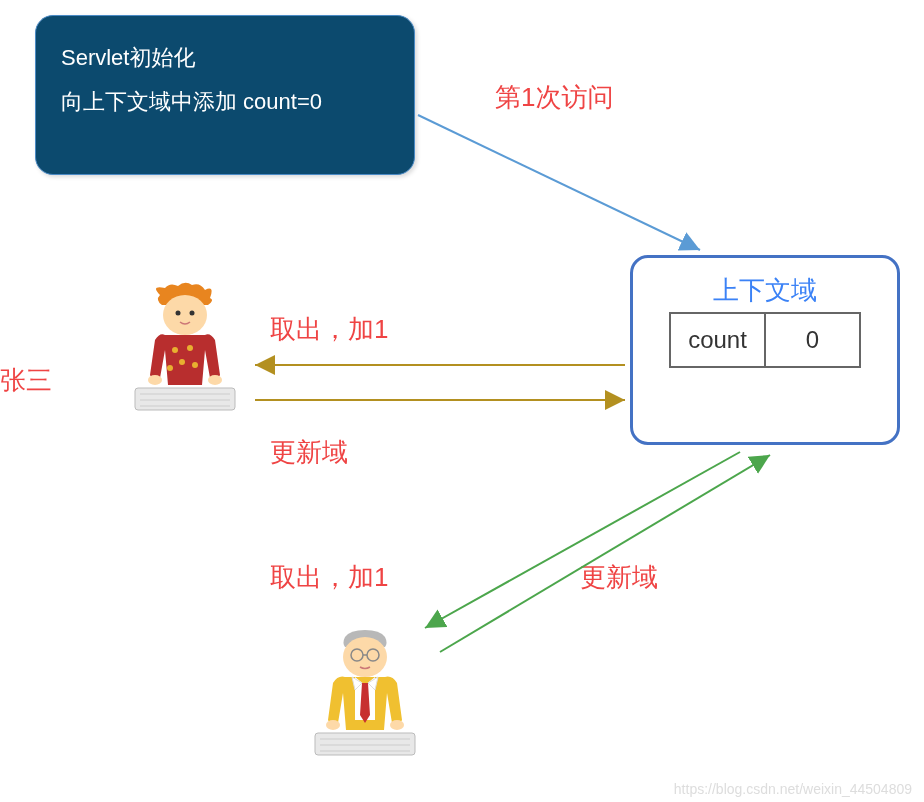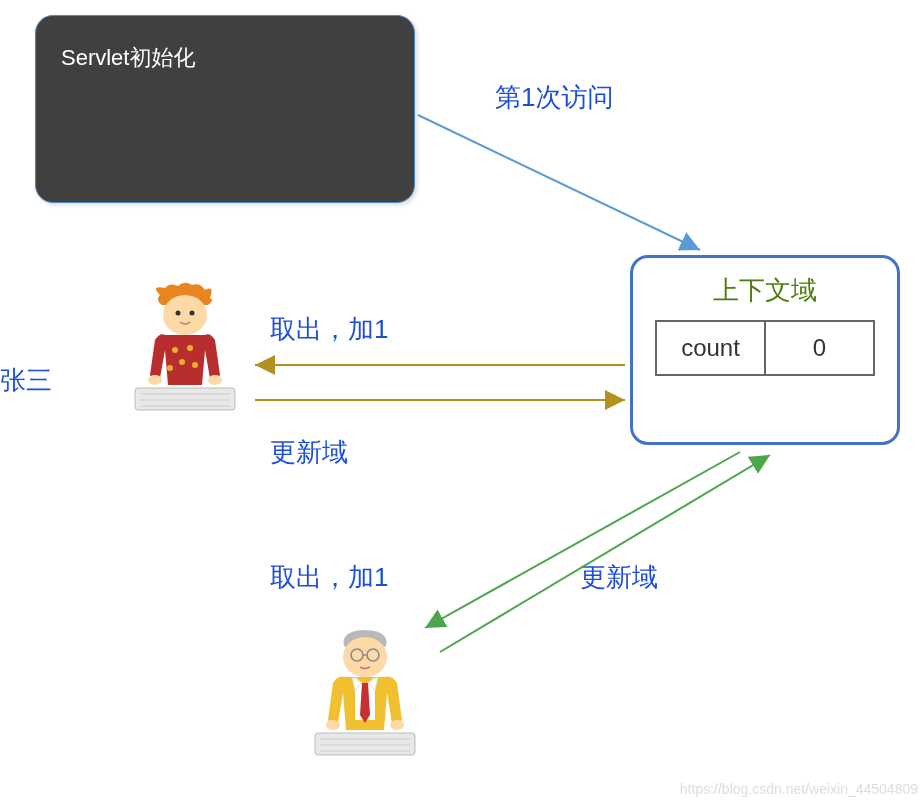--- a/index.html
+++ b/index.html
@@ -8,22 +8,22 @@
       background: #ffffff;
       width: 924px;
       height: 802px;
       position: relative;
     }
     .servlet-box {
       position: absolute;
       left: 35px;
       top: 15px;
       width: 380px;
-      height: 188px;
-      background: #404040;
+      height: 160px;
+      background: #0c4a6e;
       border: 1px solid #4a8ac5;
       border-radius: 18px;
       padding: 20px 25px;
       color: #ffffff;
       font-size: 22px;
       line-height: 2.0;
       box-shadow: 2px 2px 4px rgba(0,0,0,0.15);
     }
     .context-box {
       position: absolute;
@@ -31,70 +31,71 @@
       top: 255px;
       width: 270px;
       height: 190px;
       border: 3px solid #4472c4;
       border-radius: 18px;
       padding: 15px 20px;
       text-align: center;
     }
     .context-title {
       font-size: 26px;
-      color: #4d7c0f;
-      margin-bottom: 12px;
+      color: #3b82f6;
+      margin-bottom: 4px;
     }
     .count-table {
       display: flex;
       border: 2px solid #666;
       margin: 0 auto;
-      width: 220px;
+      width: 192px;
     }
     .count-cell {
       flex: 1;
       padding: 12px 8px;
       font-size: 24px;
       color: #333;
       text-align: center;
     }
     .count-cell:first-child {
       border-right: 2px solid #666;
     }
     .label {
       position: absolute;
       font-size: 26px;
-      color: #1d4ed8;
+      color: #ef4444;
     }
     .user-icon {
       position: absolute;
       width: 130px;
       height: 150px;
     }
     .watermark {
       position: absolute;
-      right: 6px;
+      right: 12px;
       bottom: 5px;
       font-size: 14px;
       color: #ddd;
     }
     svg.arrows {
       position: absolute;
       left: 0;
       top: 0;
       width: 924px;
       height: 802px;
       pointer-events: none;
     }
   </style>
 </head>
 <body>
 
 <div class="servlet-box">
   <div>Servlet初始化</div>
+  <div>向上下文域中添加 count=0</div>
 </div>
 
 <div class="context-box">
   <div class="context-title">上下文域</div>
   <div class="count-table">
     <div class="count-cell">count</div>
     <div class="count-cell">0</div>
   </div>
 </div>
 

